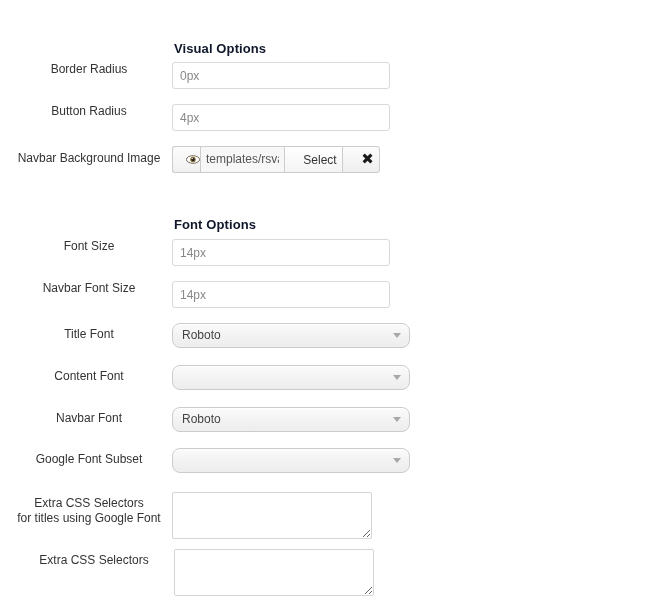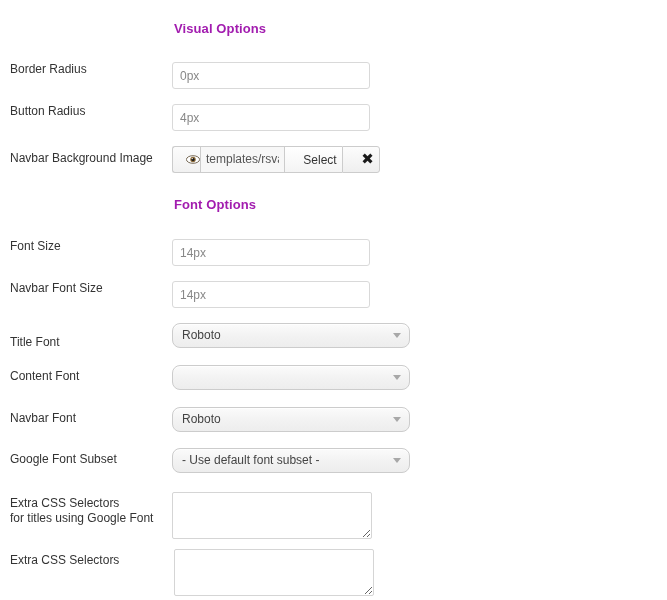--- a/index.html
+++ b/index.html
@@ -24,54 +24,56 @@
     height: 600px;
     box-sizing: border-box;
   }
 
   
   .section-heading {
     position: absolute;
     left: 174px;
     font-size: 13px;
     font-weight: bold;
-    color: #a21caf;
+    color: #0f172a;
     letter-spacing: 0.1px;
     white-space: nowrap;
+    margin-top: 20px;
   }
   .section-heading.visual  { top: 21px; }
   .section-heading.font    { top: 197px; }
 
   
   .form-row {
     position: absolute;
     left: 0;
     width: 667px;
   }
   .row-label {
     position: absolute;
     left: 10px;
     top: 0;
     width: 158px;
     font-size: 12px;
     color: #333333;
     line-height: 15px;
+    text-align: center;
   }
   .row-label .lbl-line { display: block; white-space: nowrap; }
 
   .row-control {
     position: absolute;
     left: 172px;
     top: 0;
   }
 
   
   .text-input {
     box-sizing: border-box;
-    width: 198px;
+    width: 218px;
     height: 27px;
     padding: 3px 7px;
     border: 1px solid #d9d9d9;
     border-radius: 3px;
     background: #ffffff;
     font-family: "Liberation Sans", sans-serif;
     font-size: 12px;
     color: #888888;
     line-height: 19px;
     outline: none;
@@ -259,21 +261,21 @@
   <div class="form-row" style="top:281px;">
     <div class="row-label">
       <span class="lbl-line">Navbar Font Size</span>
     </div>
     <div class="row-control">
       <input class="text-input" type="text" value="14px" style="">
     </div>
   </div>
 
   <div class="form-row" style="top:323px;">
-    <div class="row-label" style="top:12px;">
+    <div class="row-label" style="top:4px;">
       <span class="lbl-line">Title Font</span>
     </div>
     <div class="row-control">
       <div class="select-wrap">
         <span class="select-value">Roboto</span>
         <span class="select-arrow"></span>
       </div>
     </div>
   </div>
 
@@ -299,21 +301,20 @@
       </div>
     </div>
   </div>
 
   <div class="form-row" style="top:448px;">
     <div class="row-label" style="top:4px;">
       <span class="lbl-line">Google Font Subset</span>
     </div>
     <div class="row-control">
       <div class="select-wrap">
-        <span class="select-value">- Use default font subset -</span>
         <span class="select-arrow"></span>
       </div>
     </div>
   </div>
 
   <div class="form-row" style="top:492px;">
     <div class="row-label" style="top:4px;">
       <span class="lbl-line">Extra CSS Selectors</span>
       <span class="lbl-line">for titles using Google Font</span>
     </div>

